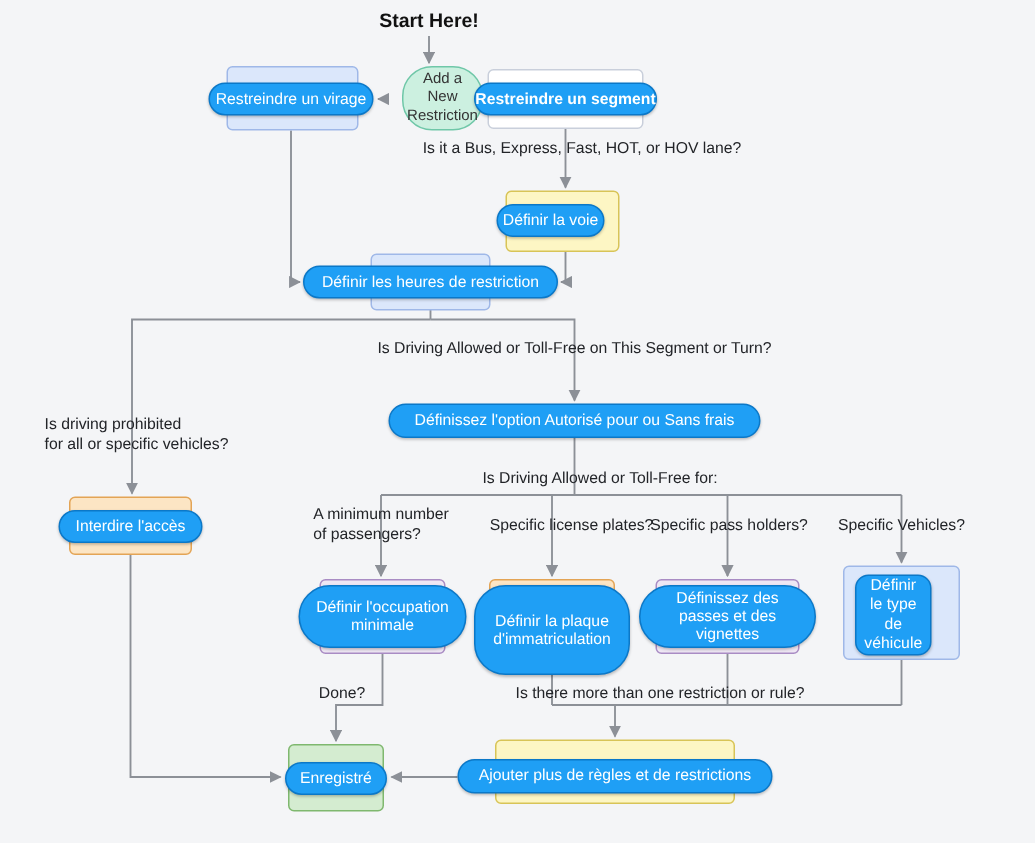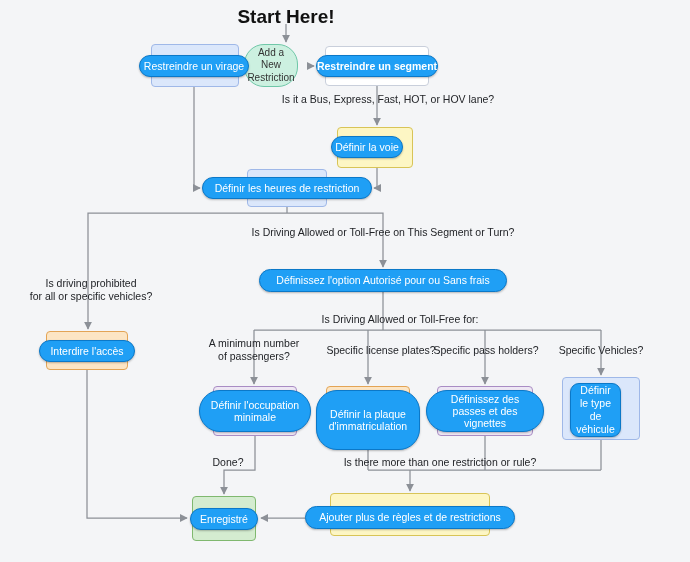--- a/index.html
+++ b/index.html
@@ -32,23 +32,23 @@
   .pill{position:absolute;background:var(--pill-bg);border:1px solid var(--pill-border);
     color:#fff;border-radius:999px;display:flex;align-items:center;justify-content:center;
     text-align:center;font-size:10.5px;line-height:1.15;padding:0 6px;box-sizing:border-box;
     white-space:nowrap;box-shadow:0 1px 2px rgba(0,0,0,.25);}
   .pill2{white-space:normal;border-radius:21px;padding:16px 8px;}
   .rectnode{position:absolute;background:var(--pill-bg);border:1px solid var(--pill-border);
     color:#fff;border-radius:9px;display:flex;align-items:center;justify-content:center;
     text-align:center;font-size:10.5px;line-height:1.25;padding:0 4px;box-sizing:border-box;
     box-shadow:0 1px 2px rgba(0,0,0,.25);}
   .q{position:absolute;transform:translateX(-50%);font-size:10.5px;color:var(--text);
-    white-space:nowrap;text-align:center;line-height:1.25;}
+    white-space:nowrap;text-align:left;line-height:1.25;}
   .q.multi{white-space:pre-line;}
-  .title{position:absolute;transform:translateX(-50%);font-size:19px;font-weight:600;color:#111;white-space:nowrap;}
+  .title{position:absolute;transform:translateX(-50%);font-size:13px;font-weight:600;color:#111;white-space:nowrap;}
 </style>
 </head>
 <body>
 
 <div class="canvas">
 
   <svg class="edges" width="690" height="562" viewBox="0 0 690 562">
     <defs>
       <marker id="arrow" viewBox="0 0 10 10" refX="9" refY="5" markerWidth="6.5" markerHeight="6.5" orient="auto">
         <path class="arrowhead" d="M0,0 L10,5 L0,10 z"></path>
@@ -75,21 +75,21 @@
     <polyline class="edge" points="601,437 601,470"></polyline>
     <polyline class="edge" points="601,470 368,470"></polyline>
     <polyline class="edge" points="410,470 410,491" marker-end="url(#arrow)"></polyline>
     <polyline class="edge" points="305,518 261,518" marker-end="url(#arrow)"></polyline>
     <polyline class="edge" points="87,370 87,518 187,518" marker-end="url(#arrow)"></polyline>
   </svg>
 
   <div class="title" style="left:286px;top:6px;">Start Here!</div>
 
   <div class="box box-blue" style="left:151px;top:44px;width:88px;height:43px;"></div>
-  <div class="box box-mint node-label" style="left:244px;top:44px;width:54px;height:43px;border-radius:20px;">Add a New Restriction</div>
+  <div class="box box-mint node-label" style="left:268px;top:44px;width:54px;height:43px;border-radius:20px;">Add a New Restriction</div>
   <div class="box box-white" style="left:325px;top:46px;width:104px;height:40px;"></div>
   <div class="box box-yellow" style="left:337px;top:127px;width:76px;height:41px;"></div>
   <div class="box box-blue" style="left:247px;top:169px;width:80px;height:38px;"></div>
   <div class="box box-orange" style="left:46px;top:331px;width:82px;height:39px;"></div>
   <div class="box box-purple" style="left:213px;top:386px;width:84px;height:50px;"></div>
   <div class="box box-orange" style="left:326px;top:386px;width:84px;height:50px;"></div>
   <div class="box box-purple" style="left:437px;top:386px;width:96px;height:50px;"></div>
   <div class="box box-blue" style="left:562px;top:377px;width:78px;height:63px;"></div>
   <div class="box box-yellow" style="left:330px;top:493px;width:160px;height:43px;"></div>
   <div class="box box-green" style="left:192px;top:496px;width:64px;height:45px;"></div>

